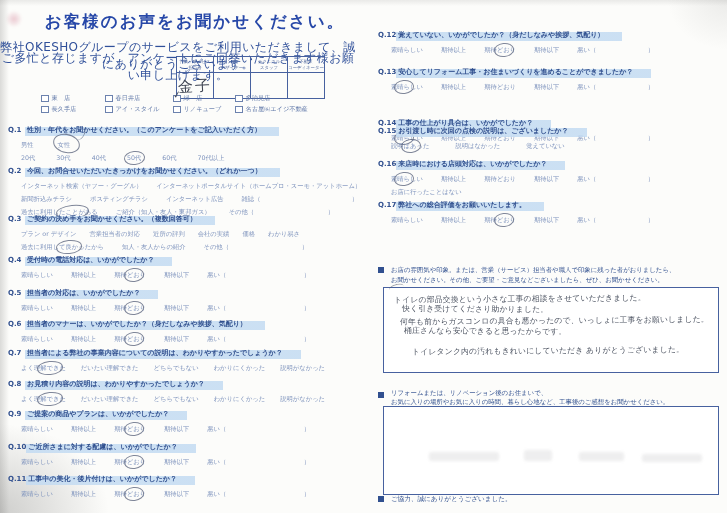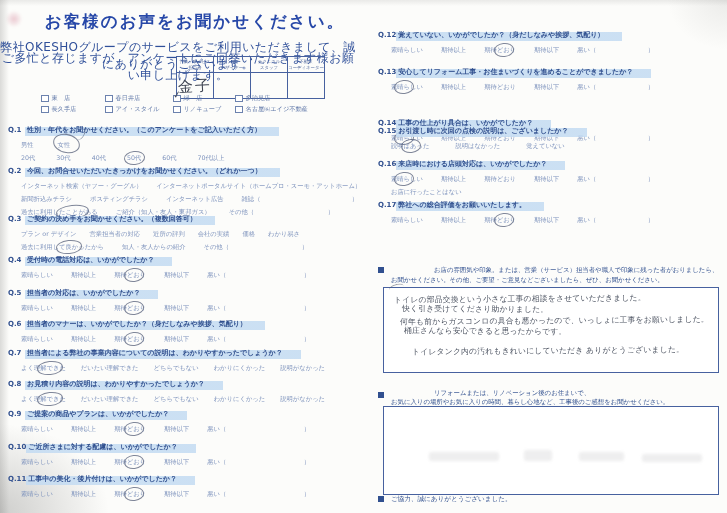--- a/index.html
+++ b/index.html
@@ -57,21 +57,21 @@
   .close-paren{position:absolute;}
   .cmark{position:relative;display:inline-block;}
   .cmark::after{content:"";position:absolute;left:-3px;right:-4px;top:-2.5px;bottom:-2px;
       border:1.2px solid rgba(85,95,120,.75);border-radius:50%;transform:rotate(-6deg);}
   .cmark.big::after{left:-5px;right:-9px;top:-6px;bottom:-4px;transform:rotate(8deg);
       border-width:1.3px;border-radius:60% 70% 60% 70%;}
   .cmark.big::before{content:"";position:absolute;right:-15px;top:-14px;width:9px;height:14px;
       border-right:1.2px solid rgba(85,95,120,.6);border-radius:50%;transform:rotate(25deg);}
 
   
-  .sec-head{position:absolute;display:flex;font-size:6.4px;color:#31508f;line-height:9px;white-space:nowrap;gap:43px;}
+  .sec-head{position:absolute;display:flex;font-size:6.4px;color:#31508f;line-height:9px;white-space:nowrap;}
   .sec-head .bullet{width:6px;height:6px;background:#31508f;margin-right:7px;flex:none;margin-top:1px;}
   .sec-head.cont{padding-left:13px;}
   .comment-box{position:absolute;border:1px solid #47619f;background:#fff;}
   .box1{left:7px;top:287px;width:334px;height:84px;}
   .box2{left:7px;top:406px;width:334px;height:87px;}
   .hw-lines{position:absolute;left:6px;top:5px;right:4px;}
   .hw-line{font-size:7.8px;color:#4b5260;letter-spacing:.2px;line-height:11px;white-space:nowrap;}
   .hw-line:nth-child(odd){transform:rotate(-.5deg);}
   .hw-line:nth-child(even){transform:rotate(.4deg);}
   .scribble{position:absolute;left:5px;top:-4px;width:15px;height:7px;

